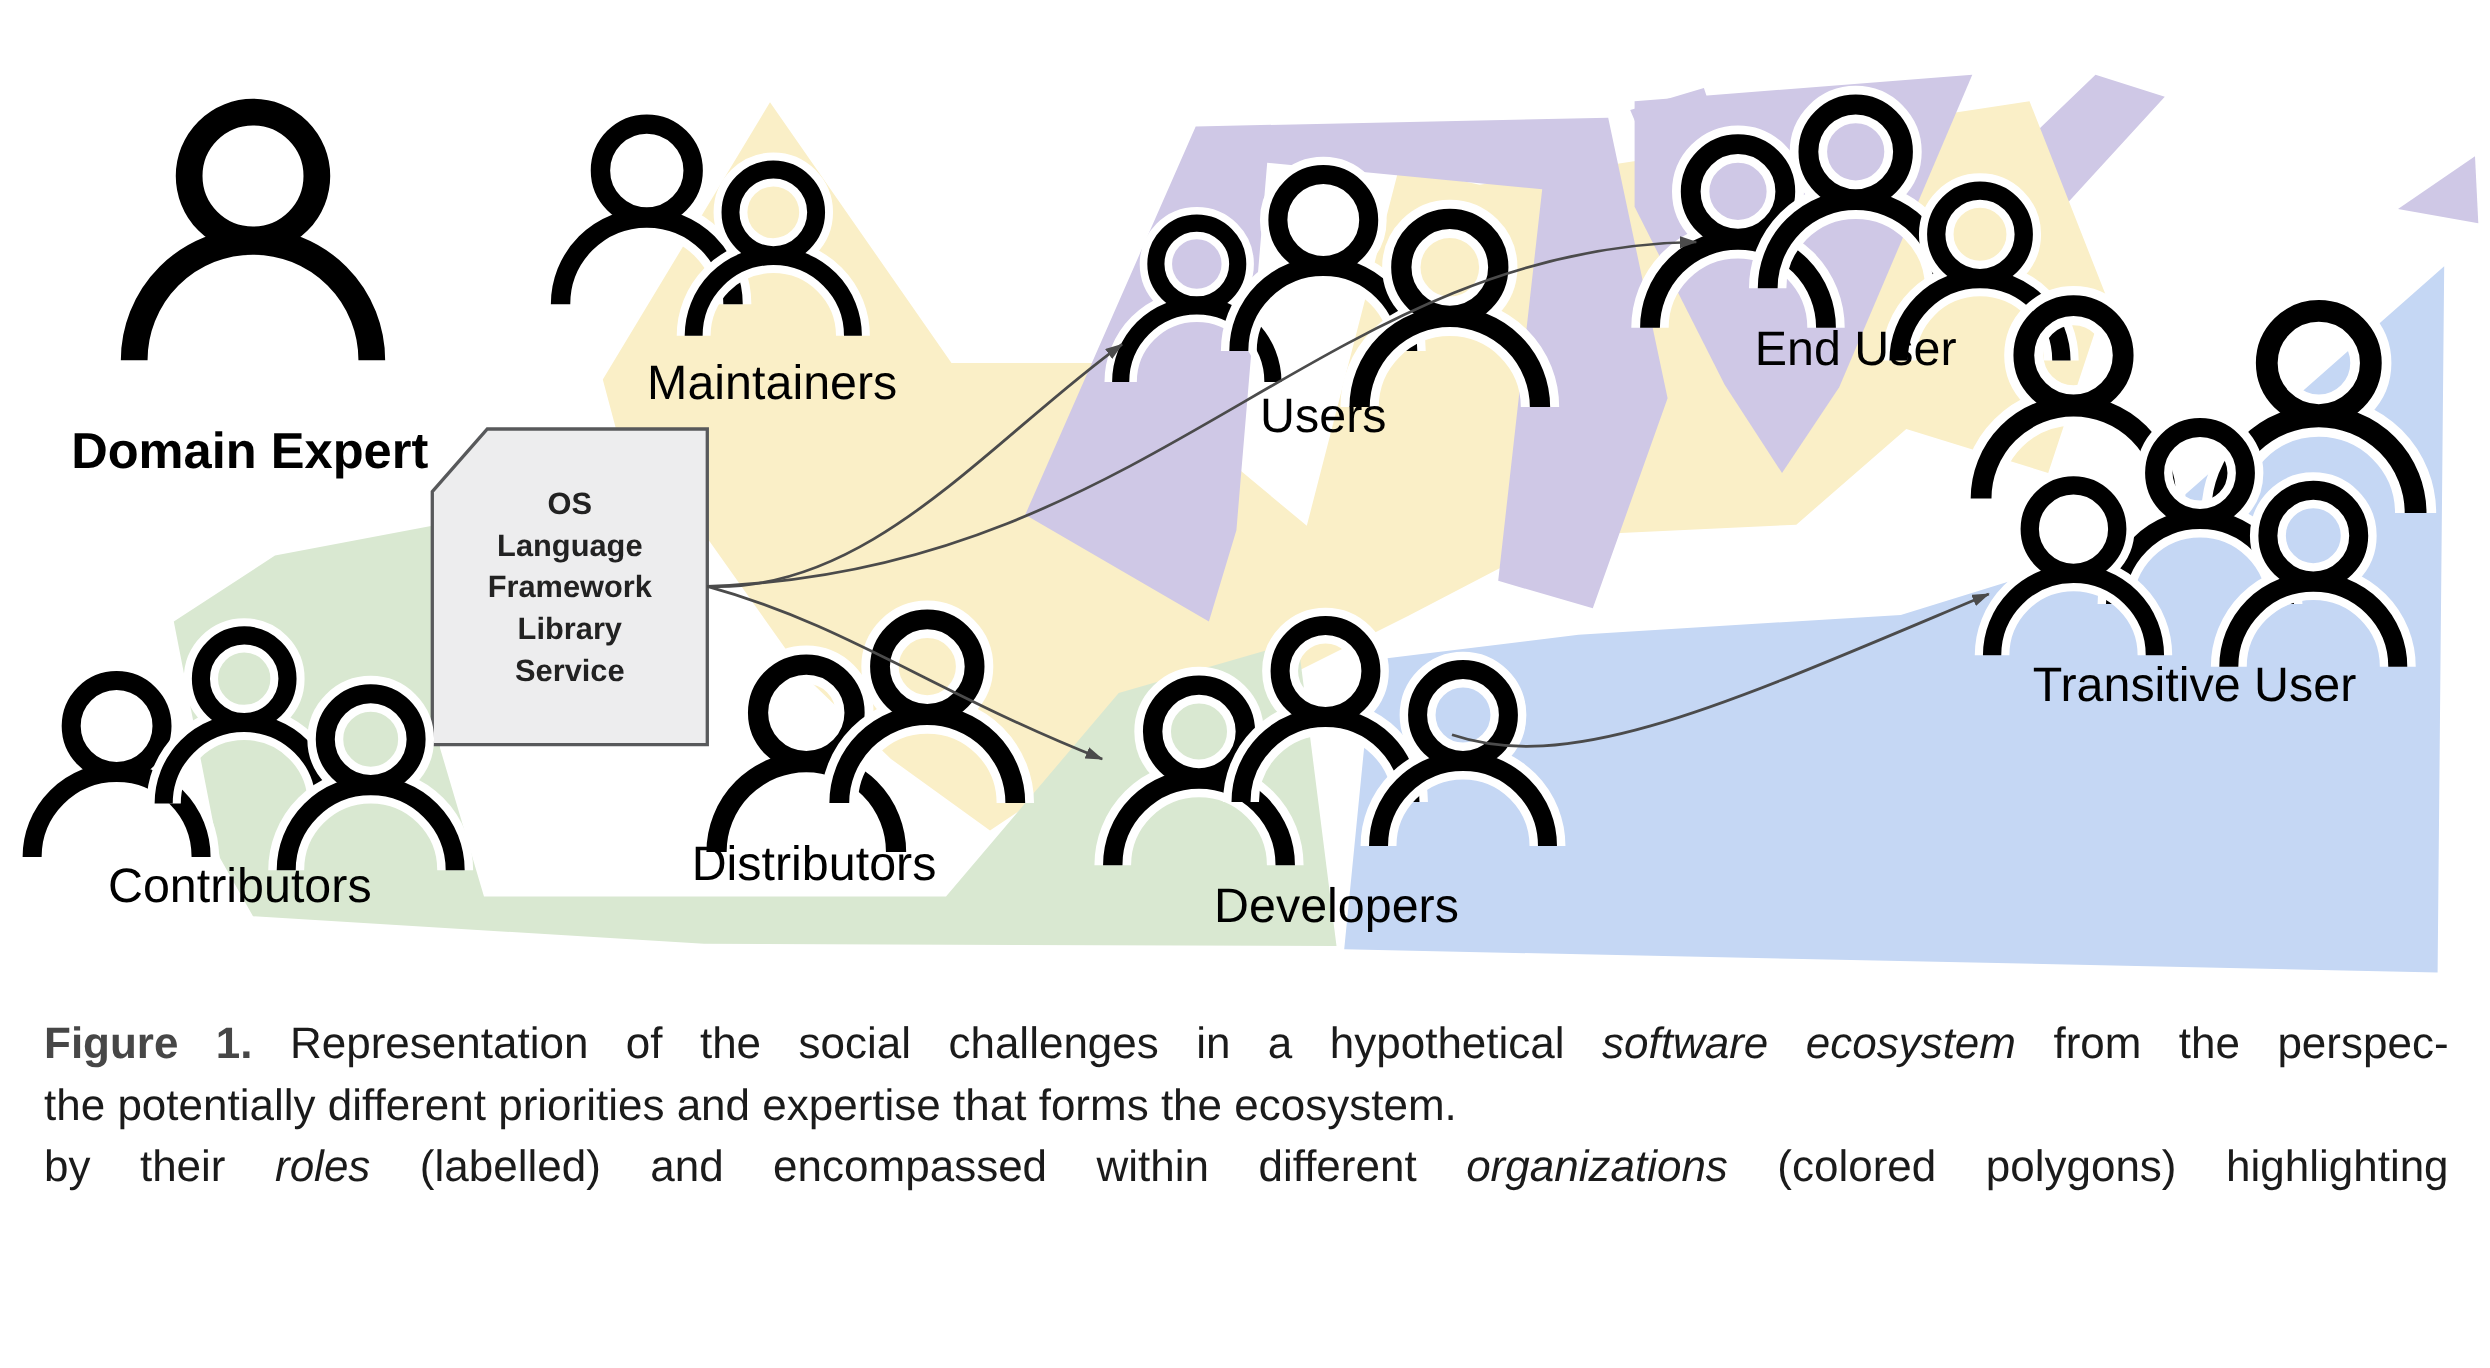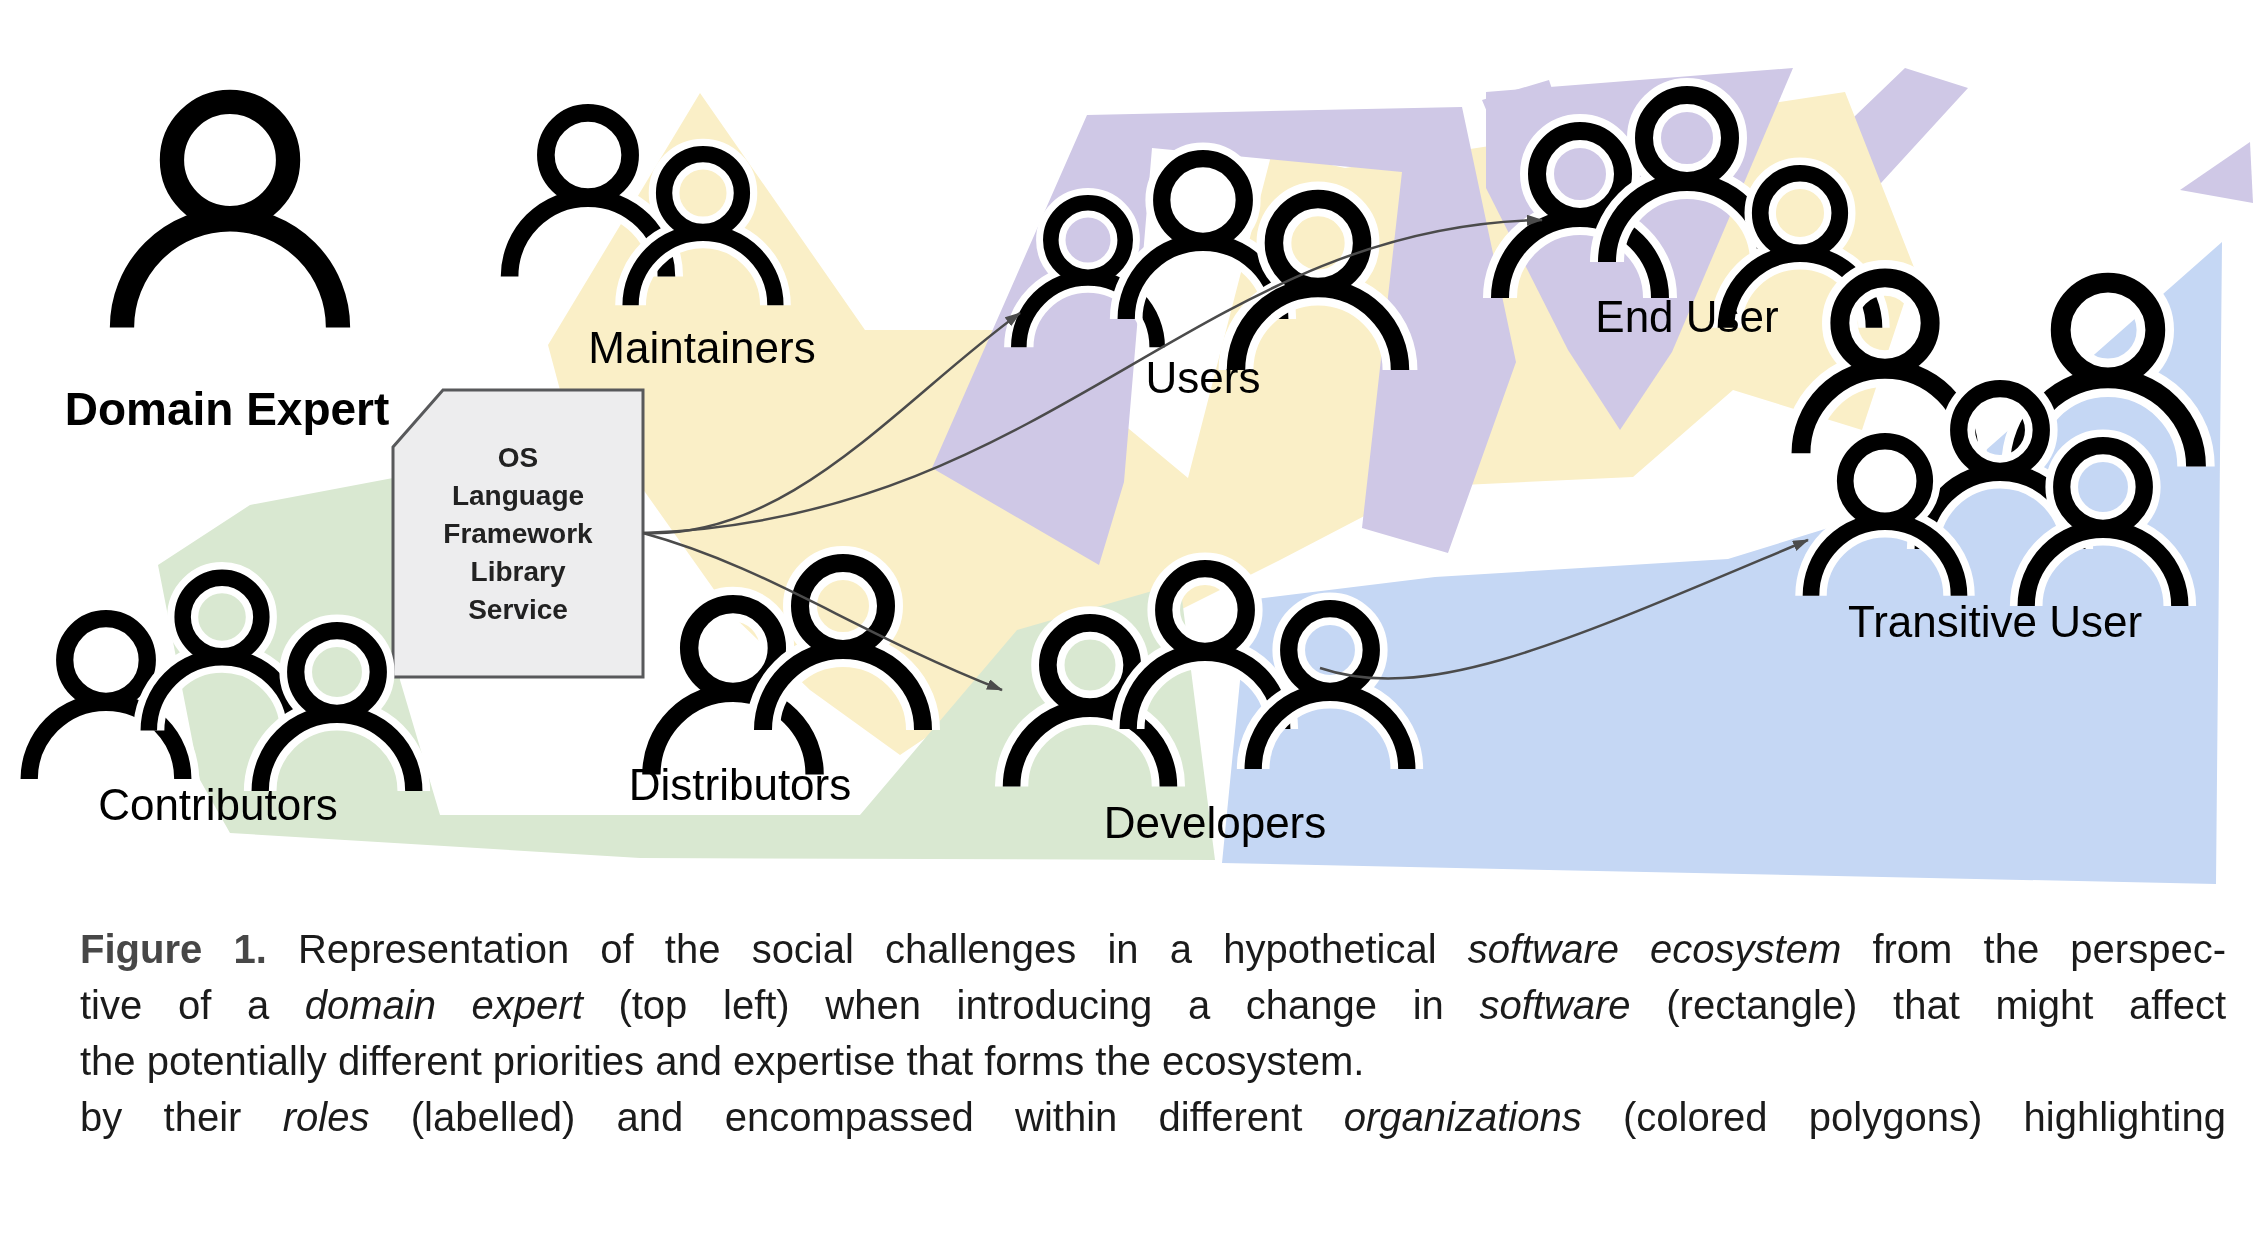--- a/index.html
+++ b/index.html
@@ -11,21 +11,21 @@
   .doc-line{font-family:"Liberation Sans",sans-serif;font-weight:bold;font-size:28px;fill:#222222;
             text-anchor:middle;}
   .arrow{fill:none;stroke:#4B4B4B;stroke-width:2.5;}
   .role-label{font-family:"Liberation Sans",sans-serif;font-size:44px;fill:#000000;text-anchor:middle;}
   .role-label.bold{font-weight:bold;font-size:46px;}
   .person-casing{fill:none;stroke:#ffffff;stroke-width:17;}
   .person-ink{fill:none;stroke:#000000;stroke-width:9;}
   
   .caption{position:absolute;left:40px;top:921px;width:2186px;color:#1B1B1B;
            font-family:"Liberation Sans",sans-serif;font-size:40px;line-height:56px;}
-  .cap-line{text-align:justify;text-align-last:justify;margin-left:40px;}
+  .cap-line{text-align:justify;text-align-last:justify;}
   .cap-line.last{text-align:left;text-align-last:left;}
   .seg-b{font-weight:bold;color:#474747;}
   .seg-i{font-style:italic;}
 </style>
 </head>
 <body>
 
 <div class="page">
 
   <svg class="diagram-svg" width="2264" height="910" viewBox="0 0 2264 910">
@@ -153,17 +153,16 @@
     <text class="role-label" x="1203" y="393">Users</text>
     <text class="role-label" x="1687" y="332">End User</text>
     <text class="role-label" x="218" y="820">Contributors</text>
     <text class="role-label" x="740" y="800">Distributors</text>
     <text class="role-label" x="1215" y="838">Developers</text>
     <text class="role-label" x="1995" y="637">Transitive User</text>
   </svg>
 
   <div class="caption" id="caption">
       <div class="cap-line"><span class="seg-b">Figure 1.</span><span>  Representation of the social challenges in a hypothetical </span><span class="seg-i">software ecosystem</span><span> from the perspec-</span></div>
-      <div class="cap-line"><span>tive of a </span><span class="seg-i">domain expert</span><span> (top left) when introducing a change in </span><span class="seg-i">software</span><span> (rectangle) that might affect</span></div>
       <div class="cap-line last"><span>the potentially different priorities and expertise that forms the ecosystem.</span></div>
       <div class="cap-line"><span>by their </span><span class="seg-i">roles</span><span> (labelled) and encompassed within different </span><span class="seg-i">organizations</span><span> (colored polygons) highlighting</span></div>
     </div>
 </div>
 
 </body></html>

